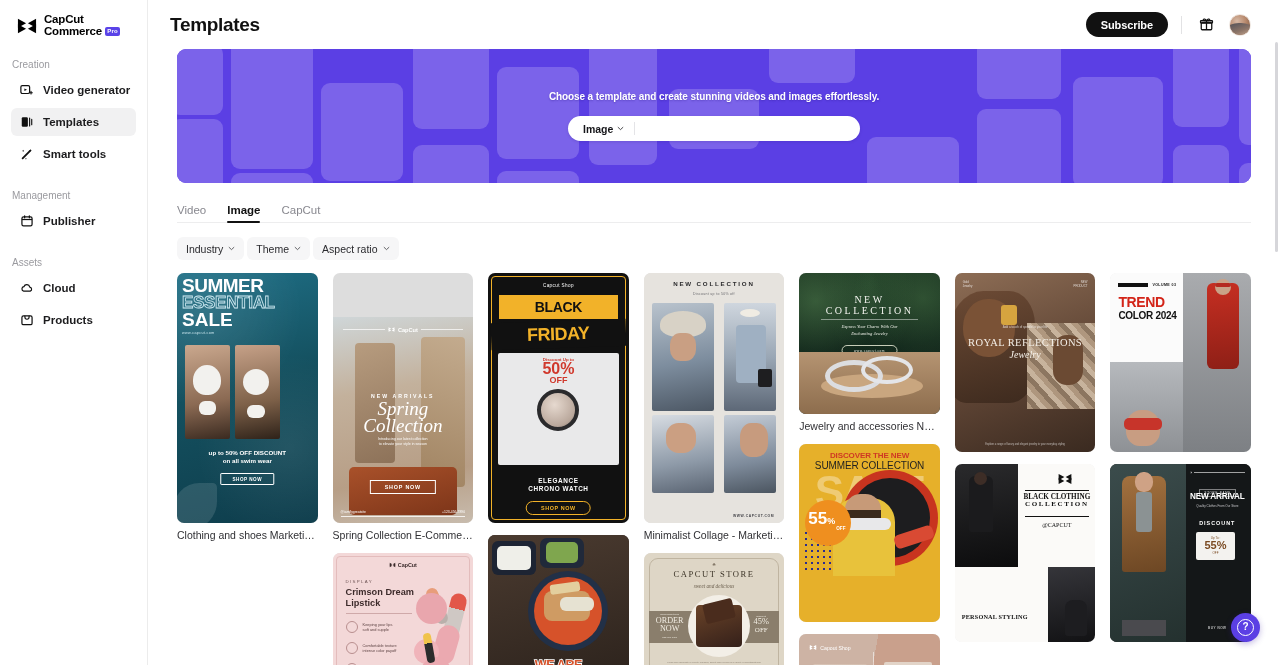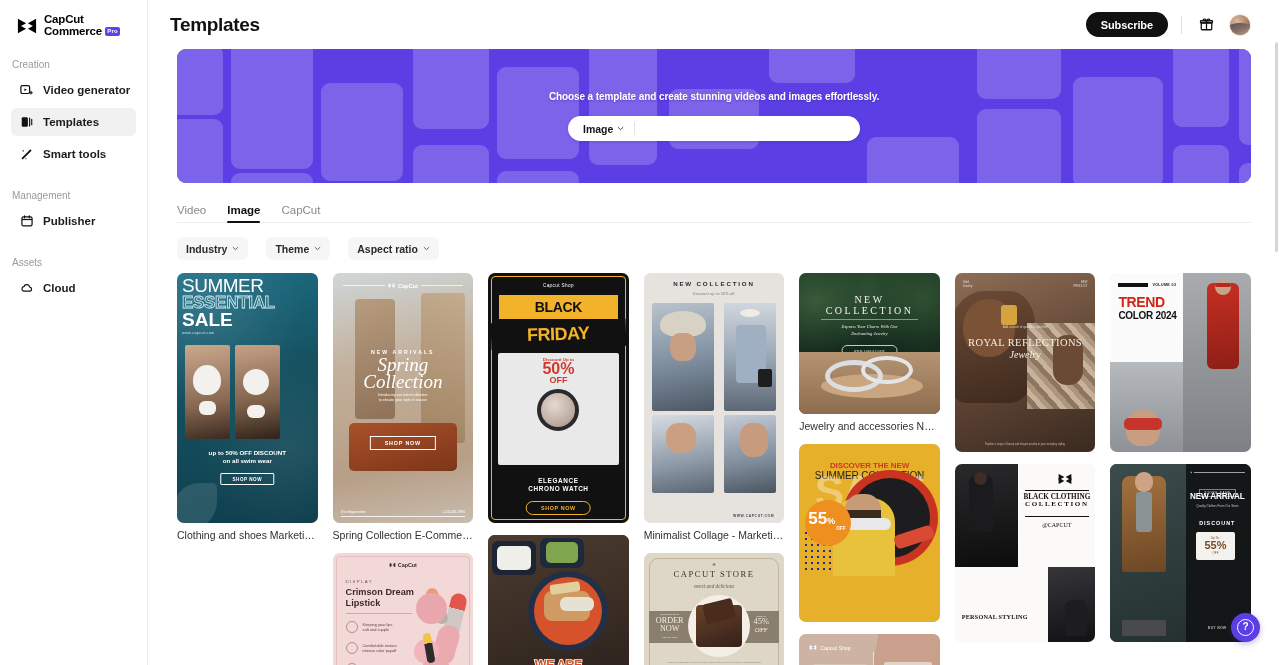--- a/index.html
+++ b/index.html
@@ -117,21 +117,21 @@
     font-size: 11.5px; color: #88888f; padding-bottom: 6px; cursor: pointer;
     position: relative; font-weight: 400; white-space: nowrap;
   }
   .tab.active { color: #111; font-weight: 700; }
   .tab.active::after {
     content: ""; position: absolute; left: 0; right: 0; bottom: -1px;
     height: 2px; background: #111; border-radius: 2px;
   }
 
   
-  .filters { display: flex; gap: 18px; margin: 14px 29px 0 29px; font-weight: bold; }
+  .filters { display: flex; gap: 3px; margin: 14px 29px 0 29px; }
   .filter-chip {
     display: flex; align-items: center; gap: 5px;
     height: 23px; padding: 0 9px; border-radius: 6px;
     background: #f6f6f7; color: #2a2a2e; font-size: 10.5px; cursor: pointer; white-space: nowrap;
   }
   .chev { width: 7px; height: 7px; flex: 0 0 7px; }
 
   
   .grid-wrap { margin: 13px 29px 0 29px; height: 420px; overflow: hidden; }
   .masonry { column-count: 7; column-gap: 15px; }
@@ -244,20 +244,29 @@
 
       <div class="nav-item">
         <span class="nav-ico">
           <svg width="14" height="14" viewBox="0 0 16 16">
               <path d="M4.2 11.6a2.6 2.6 0 0 1 .25-5.1 3.5 3.5 0 0 1 6.7.45 2.4 2.4 0 0 1 .5 4.65z" fill="none" stroke="#111" stroke-width="1.35" stroke-linejoin="round"></path>
             </svg>
         </span>
         <span>Cloud</span>
       </div>
 
+      <div class="nav-item">
+        <span class="nav-ico">
+          <svg width="14" height="14" viewBox="0 0 16 16">
+              <rect x="2.2" y="3.4" width="11.6" height="10" rx="1.8" fill="none" stroke="#111" stroke-width="1.4"></rect>
+              <path d="M5.6 3.6v1.1a2.4 2.4 0 0 0 4.8 0V3.6" fill="none" stroke="#111" stroke-width="1.3" stroke-linecap="round"></path>
+            </svg>
+        </span>
+        <span>Products</span>
+      </div>
     </div>
   </aside>
 
   <section class="main">
 
     <div class="pagescroll"></div>
 
     <header class="topbar">
       <h1 class="page-title">Templates</h1>
       <div class="topbar-right">
@@ -341,42 +350,42 @@
 
     <div class="grid-wrap">
       <div class="masonry" id="masonry">
           <div class="card">
             <div class="thumb" style="padding-top: 177.953%;">
               <div class="ta" style="background:linear-gradient(165deg,#1f6f86,#14505f 45%,#0e3d4c);">
       <div style="position:absolute;inset:0;background:
         radial-gradient(circle at 20% 15%,rgba(255,255,255,.10),transparent 40%),
         radial-gradient(circle at 80% 70%,rgba(255,255,255,.08),transparent 45%);"></div>
       <div style="position:absolute;left:5px;top:4px;right:4px;">
-        <div style="color:#fff;font-weight:400;font-size:19px;line-height:.92;letter-spacing:-.5px;">SUMMER</div>
+        <div style="color:#fff;font-weight:700;font-size:19px;line-height:.92;letter-spacing:-.5px;">SUMMER</div>
         <div style="color:transparent;-webkit-text-stroke:.8px #cfeaf2;font-weight:800;font-size:17px;line-height:1;letter-spacing:-.3px;">ESSENTIAL</div>
         <div style="color:#fff;font-weight:800;font-size:19px;line-height:.95;">SALE</div>
         <div style="color:#cfeaf2;font-size:3.6px;letter-spacing:.4px;margin-top:1px;">www.capcut.com</div>
       </div>
       <div style="position:absolute;left:8px;top:72px;width:45px;height:94px;border-radius:2px;background:linear-gradient(170deg,#caa88e,#8b6a53 60%,#3a2a20);"></div>
       <div style="position:absolute;left:58px;top:72px;width:45px;height:94px;border-radius:2px;background:linear-gradient(170deg,#c6a188,#7e6149 60%,#2e2219);"></div>
       <div style="position:absolute;left:16px;top:92px;width:28px;height:30px;border-radius:50% 50% 45% 45%;background:#f2f1ee;"></div>
       <div style="position:absolute;left:22px;top:128px;width:17px;height:14px;border-radius:6px;background:#f2f1ee;"></div>
       <div style="position:absolute;left:66px;top:96px;width:26px;height:26px;border-radius:50%;background:#f2f1ee;"></div>
       <div style="position:absolute;left:70px;top:132px;width:18px;height:13px;border-radius:6px;background:#f2f1ee;"></div>
       <div style="position:absolute;left:0;right:0;top:176px;text-align:center;color:#fff;font-size:6.2px;font-weight:700;line-height:1.25;">
         up to 50% OFF DISCOUNT<br>on all swim wear</div>
       <div style="position:absolute;left:50%;transform:translateX(-50%);top:200px;border:1px solid #fff;border-radius:1px;padding:2.5px 11px;color:#fff;font-size:4.6px;font-weight:700;letter-spacing:.5px;">SHOP NOW</div>
       <div style="position:absolute;left:-4px;bottom:-6px;width:44px;height:46px;border-radius:60% 10% 60% 10%;background:rgba(255,255,255,.12);"></div>
     </div>
             </div>
             <div class="card-label">Clothing and shoes Marketing...</div>
           </div>
           <div class="card">
             <div class="thumb" style="padding-top: 177.953%;">
-              <div class="ta" style="background:linear-gradient(170deg,#cfd6d8 0%,#c3b19c 35%,#b79e86 75%,#c8bcae);">
+              <div class="ta" style="background:linear-gradient(170deg,#cfd6d8 0%,#c3b19c 35%,#b79e86 75%,#c8bcae);margin-top:44px;">
       <div style="position:absolute;left:10px;right:10px;top:9px;display:flex;align-items:center;gap:3px;">
         <div style="flex:1;height:1px;background:rgba(255,255,255,.7);"></div>
         <svg width="7" height="7" viewBox="0 0 24 22">
                     <path d="M2 3 L11 8 L2 13 Z" fill="#fff"></path>
                     <path d="M22 3 L13 8 L22 13 Z" fill="#fff"></path>
                     <path d="M2 19 L11 14 L2 9 Z" fill="#fff"></path>
                     <path d="M22 19 L13 14 L22 9 Z" fill="#fff"></path>
                   </svg>
         <span style="color:#fff;font-size:5.6px;font-weight:700;">CapCut</span>
         <div style="flex:1;height:1px;background:rgba(255,255,255,.7);"></div>
@@ -550,21 +559,21 @@
       <div style="position:absolute;left:22px;bottom:16px;width:102px;height:24px;border-radius:50%;background:#c9a67f;"></div>
       <div style="position:absolute;left:26px;bottom:22px;width:58px;height:32px;border-radius:50%;border:5px solid #dcdde0;"></div>
       <div style="position:absolute;left:62px;bottom:30px;width:52px;height:28px;border-radius:50%;border:4.5px solid #e4e5e8;"></div>
     </div>
             </div>
             <div class="card-label">Jewelry and accessories New...</div>
           </div>
           <div class="card">
             <div class="thumb" style="padding-top: 127%;">
               <div class="ta" style="background:#e6b02a;">
-      <div style="position:absolute;left:0;right:0;top:17px;text-align:center;">
+      <div style="position:absolute;left:0;right:0;top:7px;text-align:center;">
         <div style="color:#cf3824;font-size:8px;font-weight:800;letter-spacing:-.1px;">DISCOVER THE NEW</div>
         <div style="color:#1f1f21;font-size:10px;font-weight:400;letter-spacing:-.1px;">SUMMER COLLECTION</div>
       </div>
       <div style="position:absolute;left:0;right:0;top:28px;text-align:center;color:rgba(255,255,255,.35);font-size:44px;font-weight:800;line-height:.9;letter-spacing:-2px;">SALE</div>
       <div style="position:absolute;right:2px;top:26px;width:96px;height:96px;border-radius:50%;background:#c8341f;"></div>
       <div style="position:absolute;right:10px;top:34px;width:80px;height:80px;border-radius:50%;background:#1d1d1f;"></div>
       <div style="position:absolute;left:4px;top:86px;width:40px;height:40px;background:
         radial-gradient(circle,#2b2b8f 1.2px,transparent 1.3px) 0 0/6px 6px;"></div>
       <div style="position:absolute;left:34px;top:54px;width:62px;height:78px;border-radius:24px 24px 0 0;background:#e8c23b;"></div>
       <div style="position:absolute;left:46px;top:50px;width:36px;height:34px;border-radius:44%;background:#c79a78;"></div>

